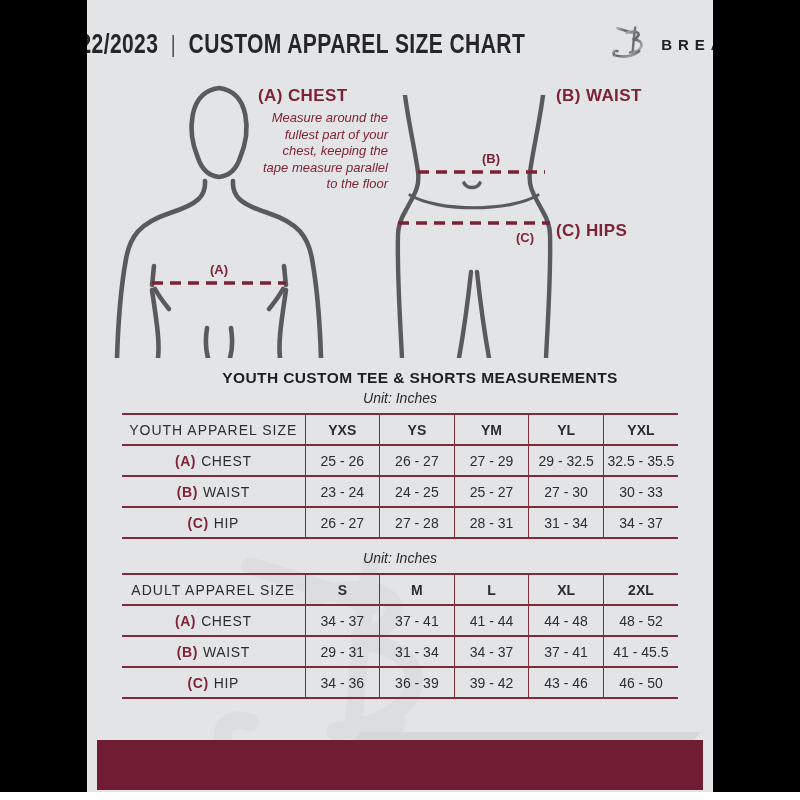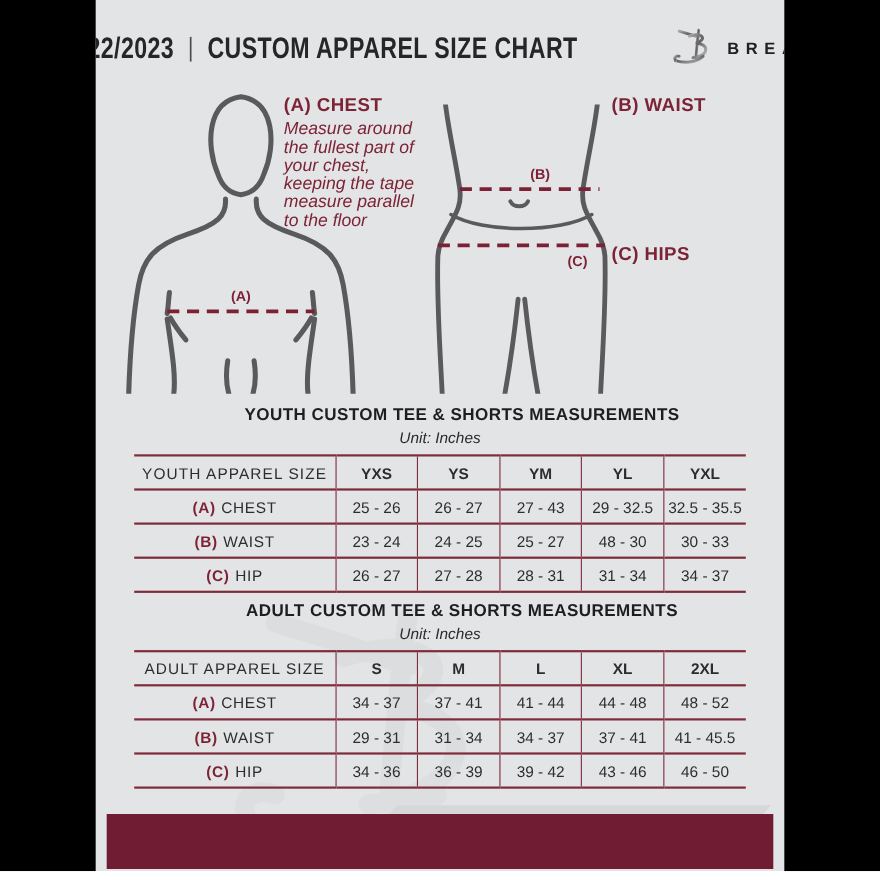--- a/index.html
+++ b/index.html
@@ -33,22 +33,23 @@
     font-weight:700;font-size:27px;color:#262628;letter-spacing:0.5px;white-space:nowrap;
   }
   .header-sep{font-weight:400;color:#4c4c4e;font-size:24px;padding:0 2px;}
   .brand-group{display:flex;align-items:center;gap:10px;}
   .brand-name{font-weight:700;font-size:15px;letter-spacing:6px;color:#202022;white-space:nowrap;}
   
   .inst-head{
     position:absolute;font-weight:700;font-size:17px;color:var(--accent);letter-spacing:0.4px;
   }
   .inst-body{
-    position:absolute;font-style:italic;font-size:16px;line-height:16.5px;color:var(--accent);
+    position:absolute;font-style:italic;font-size:13px;line-height:16.5px;color:var(--accent);
     white-space:pre-line;
+    text-align:right;
   }
   
   .fig{position:absolute;}
   .fig svg{display:block;}
   
   .section{position:absolute;left:0;width:626px;text-align:center;}
   .section-title{font-weight:700;font-size:15.5px;color:#1e1e20;letter-spacing:0.4px;padding-left:40px;}
   .section-unit{font-style:italic;font-size:14px;color:#2a2a2c;margin-top:3px;}
   table.size-table{
     border-collapse:collapse;table-layout:fixed;width:556px;margin:7px auto 0 auto;
@@ -191,46 +192,45 @@
                 <th class="size-col-header">YM</th>
                 <th class="size-col-header">YL</th>
                 <th class="size-col-header">YXL</th>
               </tr>
             </thead>
       <tbody>
               <tr>
                 <td class="row-label"><span class="prefix">(A)</span>CHEST</td>
                 <td class="cell-value">25 - 26</td>
                 <td class="cell-value">26 - 27</td>
-                <td class="cell-value">27 - 43</td>
+                <td class="cell-value">27 - 29</td>
                 <td class="cell-value">29 - 32.5</td>
                 <td class="cell-value">32.5 - 35.5</td>
               </tr>
               <tr>
                 <td class="row-label"><span class="prefix">(B)</span>WAIST</td>
                 <td class="cell-value">23 - 24</td>
                 <td class="cell-value">24 - 25</td>
                 <td class="cell-value">25 - 27</td>
-                <td class="cell-value">48 - 30</td>
+                <td class="cell-value">27 - 30</td>
                 <td class="cell-value">30 - 33</td>
               </tr>
               <tr>
                 <td class="row-label"><span class="prefix">(C)</span>HIP</td>
                 <td class="cell-value">26 - 27</td>
                 <td class="cell-value">27 - 28</td>
                 <td class="cell-value">28 - 31</td>
                 <td class="cell-value">31 - 34</td>
                 <td class="cell-value">34 - 37</td>
               </tr>
             </tbody>
     </table>
   </div>
 
   <div class="section" style="top: 547px;">
-    <div class="section-title">ADULT CUSTOM TEE &amp; SHORTS MEASUREMENTS</div>
     <div class="section-unit">Unit: Inches</div>
     <table class="size-table">
       <colgroup>
               <col class="label-col">
               <col>
               <col>
               <col>
               <col>
               <col>
             </colgroup>

